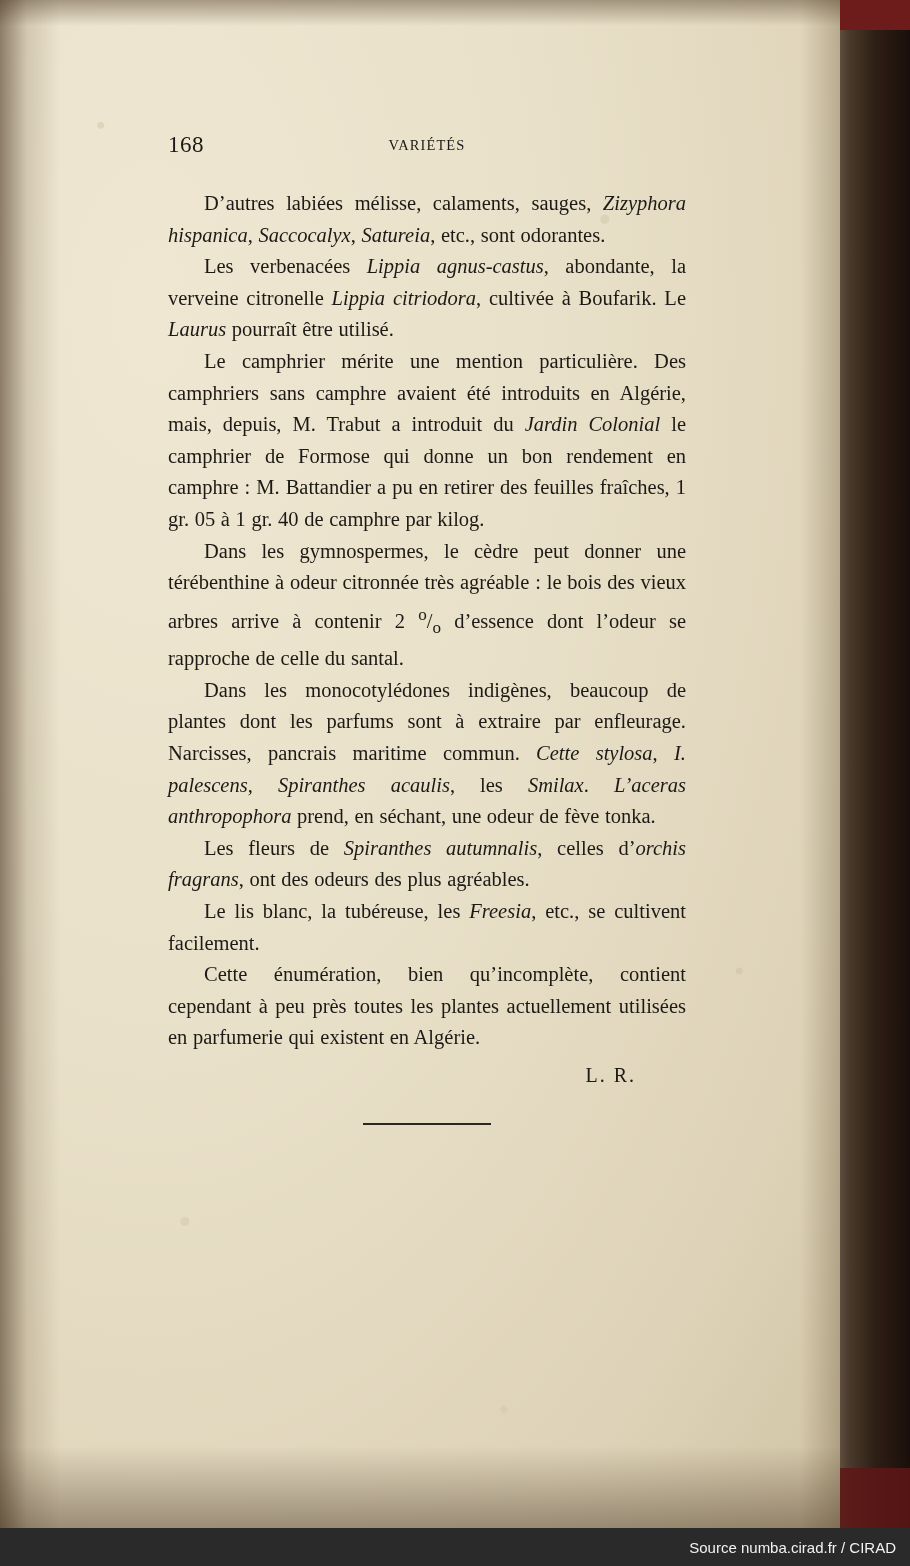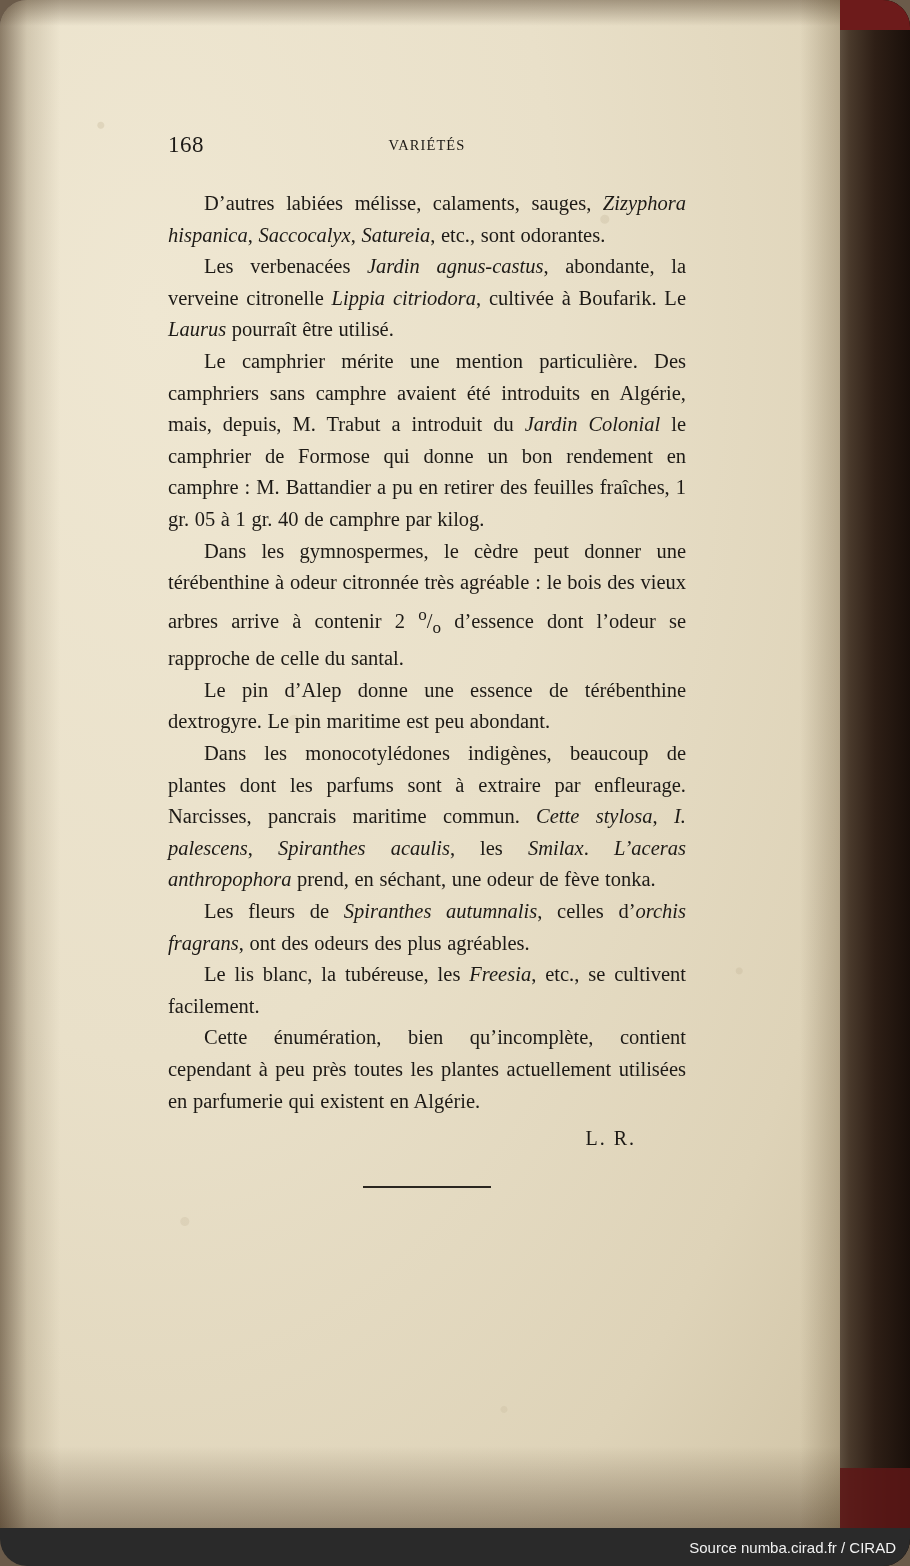--- a/index.html
+++ b/index.html
@@ -14,21 +14,20 @@
     font-family: "Liberation Serif", serif;
   }
 
   
   .scan {
     position: relative;
     width: 910px;
     height: 1566px;
     background: #2b1a14;
     overflow: hidden;
-    border-radius: 27px;
   }
   
   .spine-right {
     position: absolute;
     top: 0;
     right: 0;
     width: 78px;
     height: 1566px;
     background: linear-gradient(to right, #6d5f4e 0%, #4a3a2c 22%, #2e1f16 55%, #190f0a 100%);
   }
@@ -189,24 +188,23 @@
 
     <div class="text-col">
 
       <div class="header-row">
         <div class="folio">168</div>
         <div class="running-head">VARIÉTÉS</div>
       </div>
 
       <div>
         <p class="body">D’autres labiées mélisse, calaments, sauges, <i>Zizyphora hispanica</i>, <i>Saccocalyx</i>, <i>Satureia</i>, etc., sont odorantes.</p>
-        <p class="body">Les verbenacées <i>Jardin agnus-castus</i>, abondante, la verveine citronelle <i>Lippia citriodora</i>, cultivée à Boufarik. Le <i>Laurus</i> pourraît être utilisé.</p>
+        <p class="body">Les verbenacées <i>Lippia agnus-castus</i>, abondante, la verveine citronelle <i>Lippia citriodora</i>, cultivée à Boufarik. Le <i>Laurus</i> pourraît être utilisé.</p>
         <p class="body">Le camphrier mérite une mention particulière. Des camphriers sans camphre avaient été introduits en Algérie, mais, depuis, M. Trabut a introduit du <i>Jardin Colonial</i> le camphrier de Formose qui donne un bon rendement en camphre : M. Battandier a pu en retirer des feuilles fraîches, 1 gr. 05 à 1 gr. 40 de camphre par kilog.</p>
         <p class="body">Dans les gymnospermes, le cèdre peut donner une térébenthine à odeur citronnée très agréable : le bois des vieux arbres arrive à contenir 2 <sup>o</sup>/<sub>o</sub> d’essence dont l’odeur se rapproche de celle du santal.</p>
-        <p class="body">Le pin d’Alep donne une essence de térébenthine dextrogyre. Le pin maritime est peu abondant.</p>
         <p class="body">Dans les monocotylédones indigènes, beaucoup de plantes dont les parfums sont à extraire par enfleurage. Narcisses, pancrais maritime commun. <i>Cette stylosa</i>, <i>I. palescens</i>, <i>Spiranthes acaulis</i>, les <i>Smilax</i>. <i>L’aceras anthropophora</i> prend, en séchant, une odeur de fève tonka.</p>
         <p class="body">Les fleurs de <i>Spiranthes autumnalis</i>, celles d’<i>orchis fragrans</i>, ont des odeurs des plus agréables.</p>
         <p class="body">Le lis blanc, la tubéreuse, les <i>Freesia</i>, etc., se cultivent facilement.</p>
         <p class="body">Cette énumération, bien qu’incomplète, contient cependant à peu près toutes les plantes actuellement utilisées en parfumerie qui existent en Algérie.</p>
       </div>
 
       <div class="signature">L. R.</div>
 
       <div class="rule"></div>
     </div>

